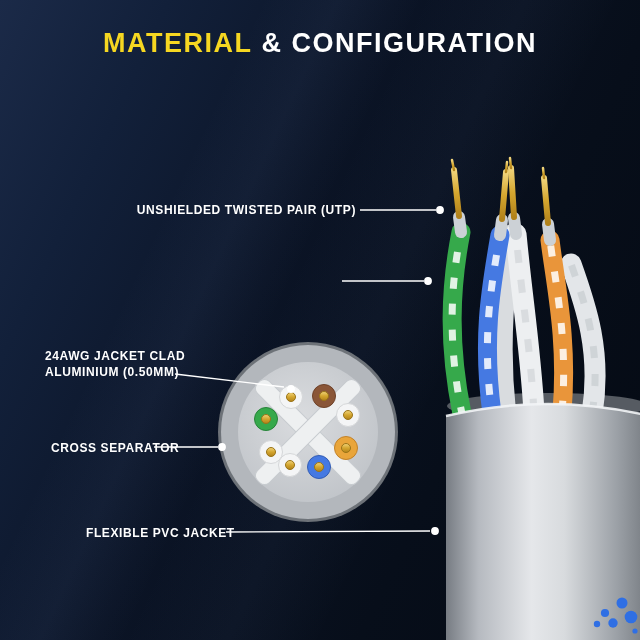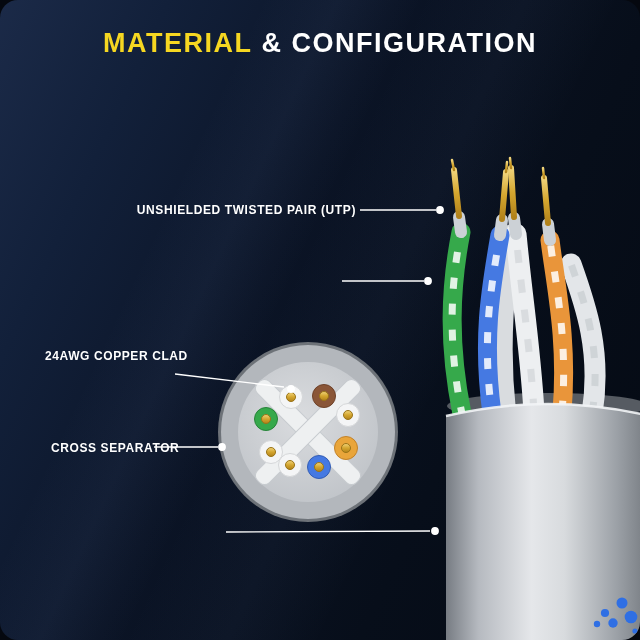--- a/index.html
+++ b/index.html
@@ -1,20 +1,19 @@
 <!DOCTYPE html>
 <html><head>
 <meta charset="utf-8">
 <style>
   html,body{margin:0;padding:0;background:#05080f;}
   .stage{
     position:relative;width:640px;height:640px;overflow:hidden;
     font-family:"Liberation Sans",sans-serif;
     background:linear-gradient(115deg,#1b2a48 0%,#12203a 18%,#0b1426 42%,#070e1a 70%,#050a13 100%);
-    border-radius:18px;
   }
   .stage::before{
     content:"";position:absolute;inset:0;pointer-events:none;
     background:linear-gradient(115deg,transparent 28%,rgba(130,160,220,0.06) 36%,transparent 45%,rgba(130,160,220,0.045) 56%,transparent 66%);
   }
   .title{
     position:absolute;top:28px;left:0;width:100%;text-align:center;margin:0;
     font-size:27px;font-weight:800;letter-spacing:1.5px;color:#ffffff;white-space:nowrap;
   }
   .title .hl{color:#f6d721;}
@@ -147,19 +146,21 @@
   </svg>
 
   <h1 class="title">
     <span class="hl">MATERIAL</span><span class="rest">&amp; CONFIGURATION</span>
   </h1>
 
   <div class="callout" style="right:284px;top:202px;">UNSHIELDED TWISTED PAIR (UTP)</div>
 
 
   <div class="callout" style="left:25px;top:348px;white-space:normal;">
-    <div>24AWG COPPER CLAD</div>
+    <div>24AWG JACKET CLAD</div>
+    <div>ALUMINIUM (0.50MM)</div>
   </div>
 
   <div class="callout" style="left:31px;top:440px;">CROSS SEPARATOR</div>
 
+  <div class="callout" style="left:66px;top:525px;">FLEXIBLE PVC JACKET</div>
 
 </div>
 
 </body></html>

